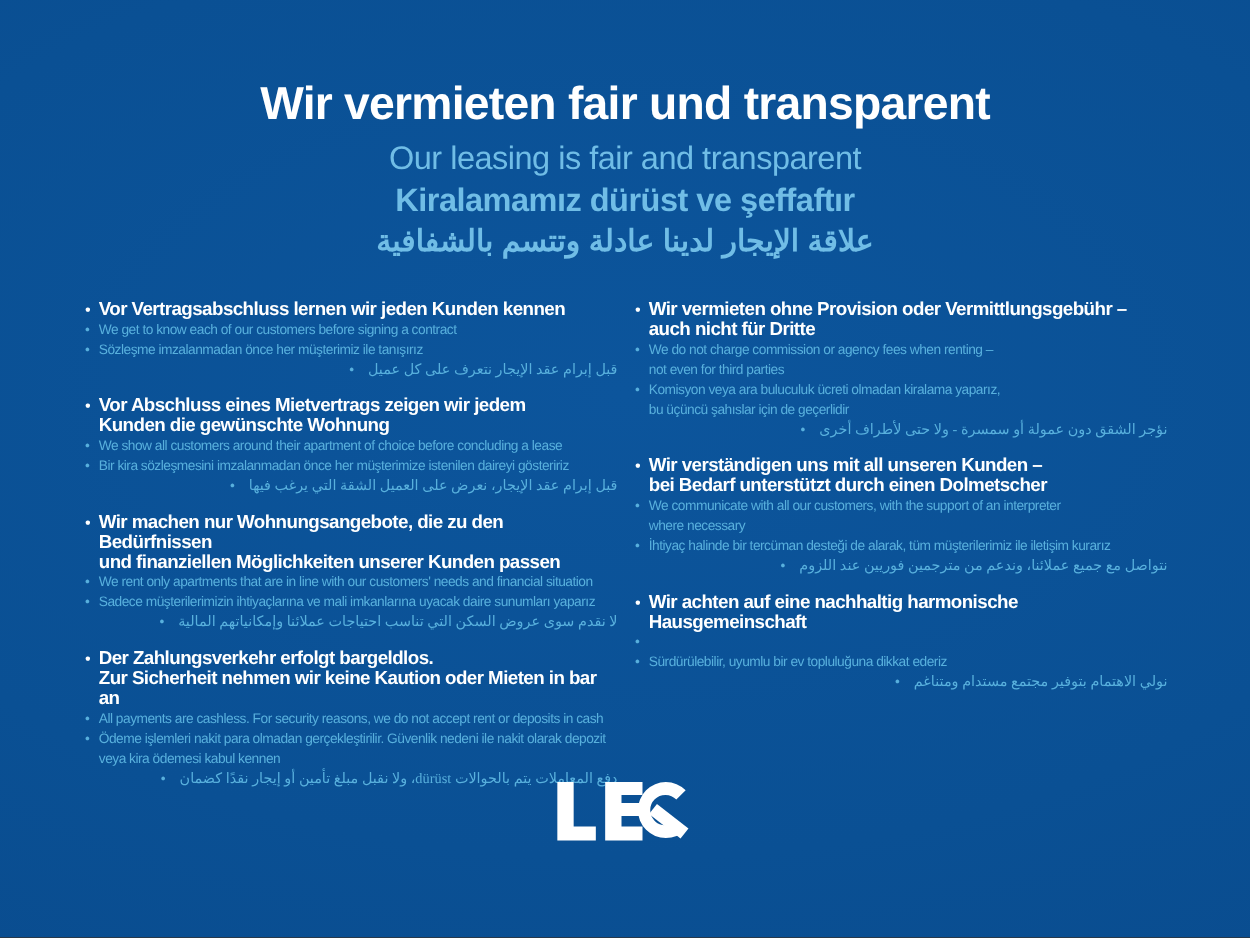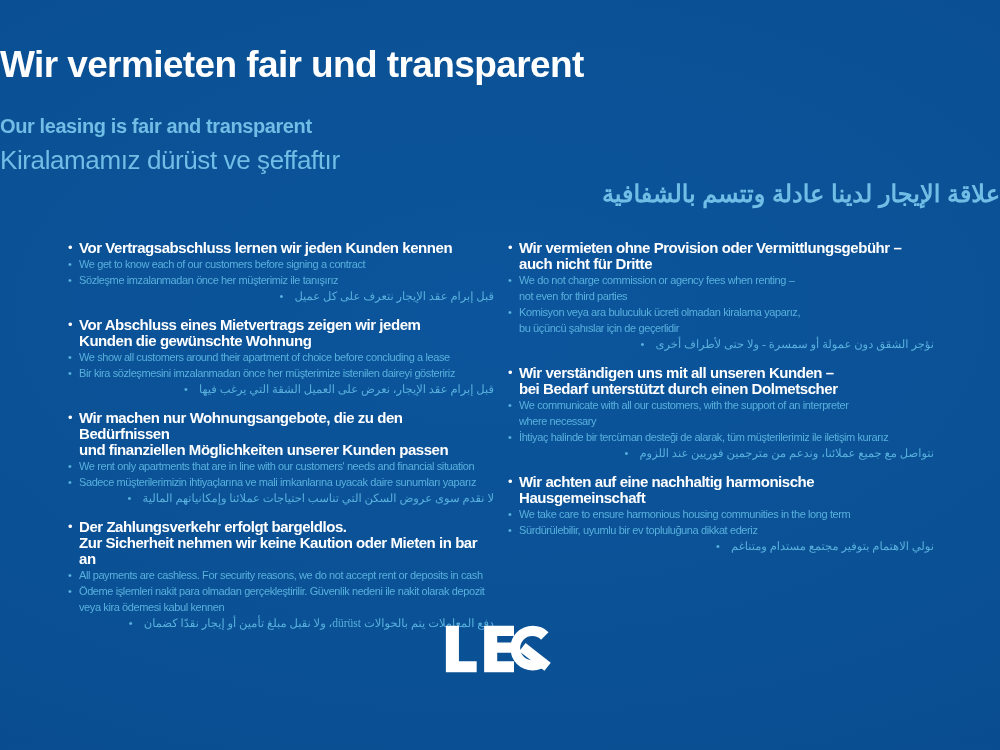--- a/index.html
+++ b/index.html
@@ -3,24 +3,24 @@
 <meta charset="utf-8">
 <style>
   html,body { margin:0; padding:0; background:#333; }
   .poster {
     position:relative; width:1000px; height:750px; overflow:hidden;
     background: radial-gradient(ellipse 120% 90% at 50% 42%, #0c559c 0%, #0a5094 55%, #094a8c 100%);
     font-family:"Liberation Sans", sans-serif;
     -webkit-font-smoothing:antialiased;
   }
   
-  .title-block { position:absolute; top:44px; left:0; right:0; }
+  .title-block { position:absolute; top:62px; left:0; right:0; text-align:center; }
   .t-de { font-size:37px; font-weight:bold; color:#ffffff; letter-spacing:-0.6px; line-height:42px; }
-  .t-en { margin-top:24px;  font-size:20px; font-weight:bold; color:#70bde6; letter-spacing:-0.4px; line-height:32px; }
-  .t-tr { margin-top:2px;  font-size:26px; font-weight:normal; color:#70bde6; letter-spacing:-0.4px; line-height:32px; }
+  .t-en { margin-top:6px;  font-size:26px; font-weight:normal; color:#70bde6; letter-spacing:-0.4px; line-height:32px; }
+  .t-tr { margin-top:2px;  font-size:26px; font-weight:bold; color:#70bde6; letter-spacing:-0.4px; line-height:32px; }
   .t-ar { margin-top:2px;  font-size:24px; font-weight:bold; color:#70bde6; line-height:32px; direction:rtl; }
   
   .columns { position:absolute; top:240px; left:68px; width:866px; display:flex; gap:14px; }
   .col { flex:0 0 426px; width:426px; }
   .item { margin-bottom:13px; }
   .row { display:flex; align-items:flex-start; line-height:16px; }
   .dot { flex:0 0 11px; width:11px; }
   .dot.w { color:#ffffff; font-size:13px; }
   .dot.b { color:#58b0dd; font-size:11px; }
   .txt { white-space:pre-line; }
@@ -176,21 +176,20 @@
       </div>
 
       <div class="item">
         <div class="row head">
             <span class="dot w">•</span>
             <div class="txt de">Wir achten auf eine nachhaltig harmonische
 Hausgemeinschaft</div>
           </div>
         <div class="row">
             <span class="dot b">•</span>
-            <div class="txt sub">We take care to ensure harmonious housing communities in the long term</div>
           </div>
         <div class="row">
             <span class="dot b">•</span>
             <div class="txt sub">Sürdürülebilir, uyumlu bir ev topluluğuna dikkat ederiz</div>
           </div>
         <div class="row ar-row">
             <span class="dot b">•</span>
             <div class="txt sub ar">نولي الاهتمام بتوفير مجتمع مستدام ومتناغم</div>
           </div>
       </div>

